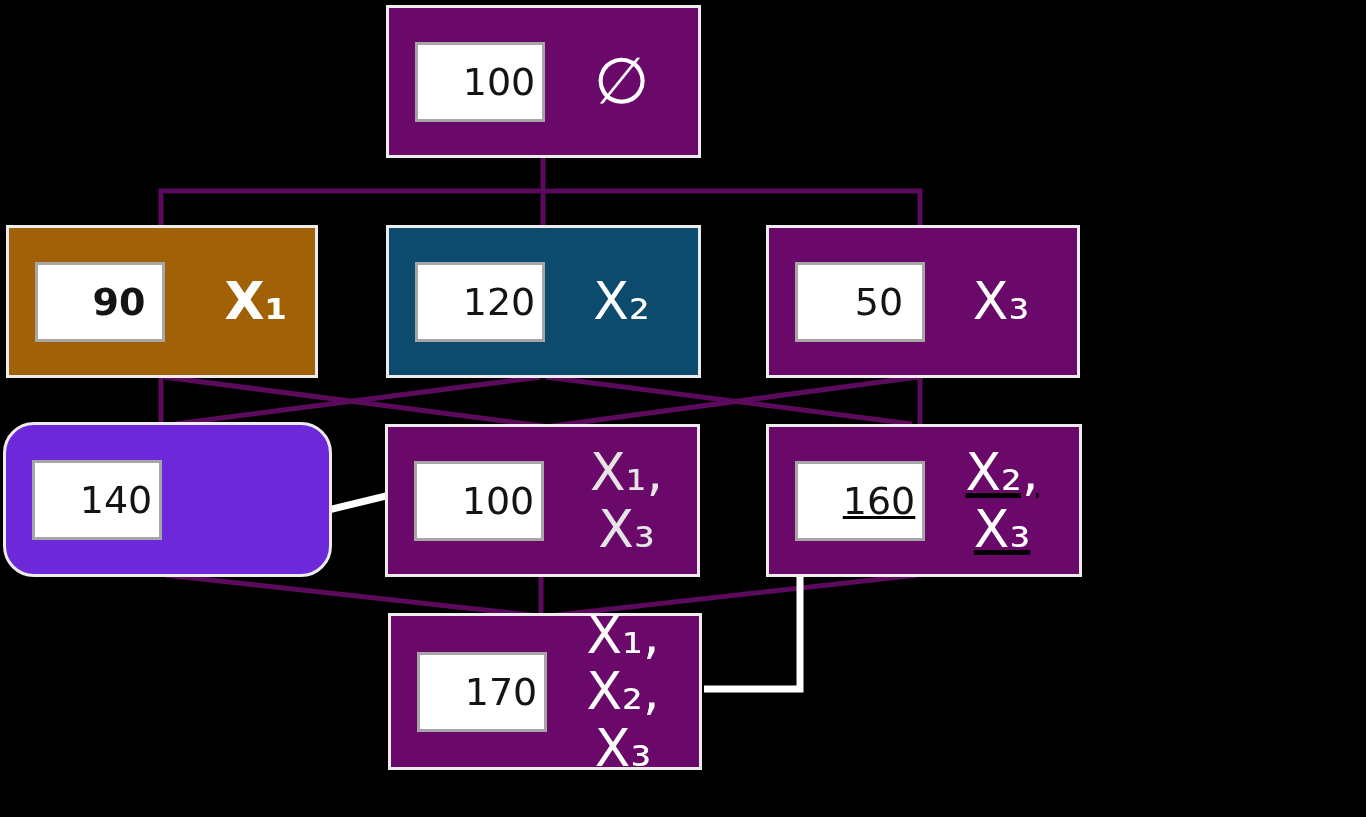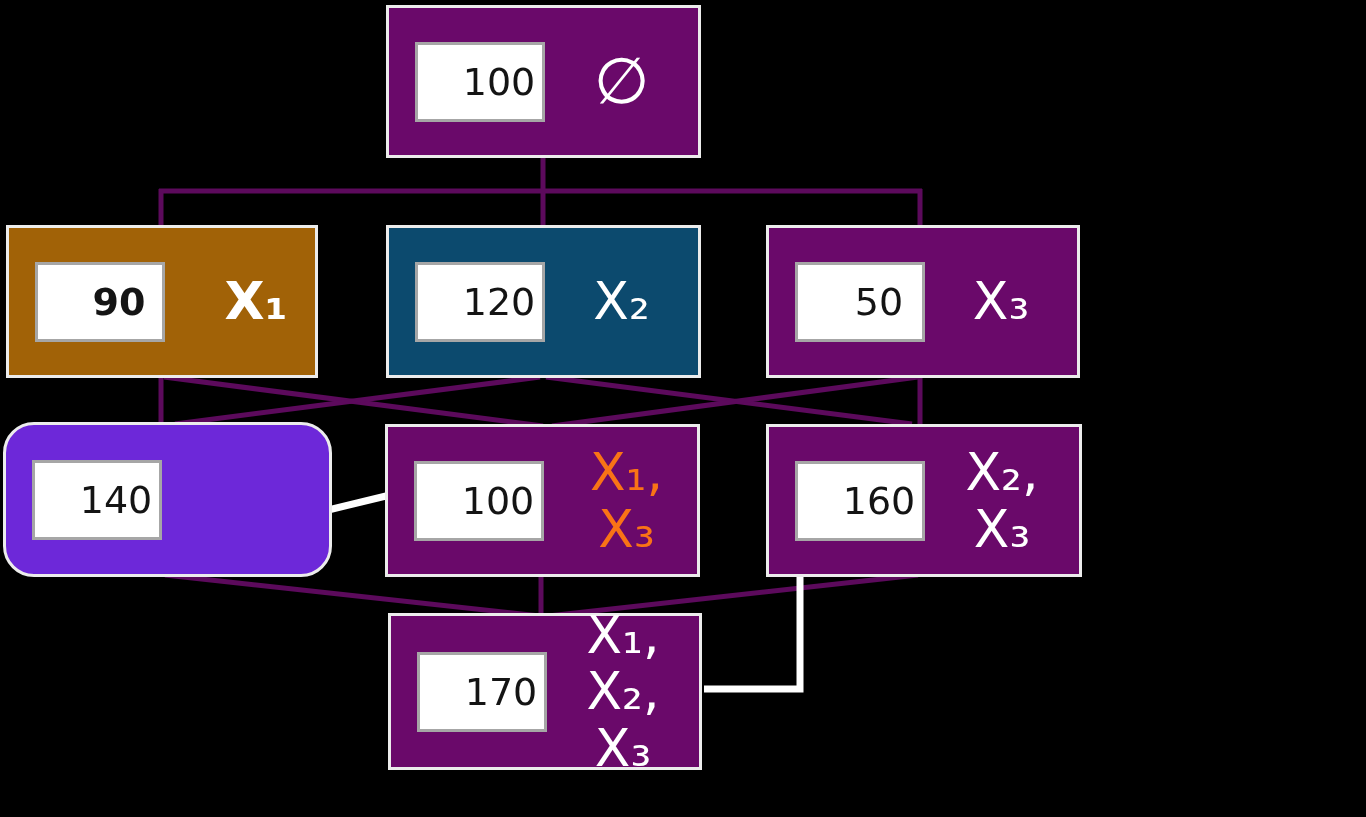--- a/index.html
+++ b/index.html
@@ -91,23 +91,23 @@
       </div>
       <div class="node" style="left: 766px; top: 225px; width: 314px; height: 153px; background: rgb(106, 9, 106); border-color: rgb(236, 236, 236);">
         <div class="value-box" style="background: rgb(255, 255, 255); border-color: rgb(166, 166, 166); color: rgb(20, 20, 20);">50</div>
         <div class="node-label" style="font-size: 52px; color: rgb(255, 255, 255);">X₃</div>
       </div>
       <div class="node" style="left: 3px; top: 422px; width: 329px; height: 155px; background: #6d28d9; border-color: rgb(236, 236, 236); border-radius: 31px;">
         <div class="value-box" style="background: rgb(255, 255, 255); border-color: rgb(166, 166, 166); color: rgb(20, 20, 20);">140</div>
       </div>
       <div class="node" style="left: 385px; top: 424px; width: 315px; height: 153px; background: rgb(106, 9, 106); border-color: rgb(236, 236, 236);">
         <div class="value-box" style="background: rgb(255, 255, 255); border-color: rgb(166, 166, 166); color: rgb(20, 20, 20);">100</div>
-        <div class="node-label" style="font-size: 52px; color: #f97316; margin-left: 12px;">X₁, X₃</div>
+        <div class="node-label" style="font-size: 52px; color: #e5e5e5; margin-left: 12px;">X₁, X₃</div>
       </div>
-      <div class="node" style="left: 766px; top: 424px; width: 316px; height: 153px; background: rgb(106, 9, 106); border-color: rgb(236, 236, 236);">
+      <div class="node" style="left: 766px; top: 424px; width: 316px; height: 153px; background: rgb(106, 9, 106); border-color: rgb(236, 236, 236); text-decoration: underline;">
         <div class="value-box" style="background: rgb(255, 255, 255); border-color: rgb(166, 166, 166); color: rgb(20, 20, 20);">160</div>
         <div class="node-label" style="font-size: 52px; color: rgb(255, 255, 255);">X₂, X₃</div>
       </div>
       <div class="node" style="left: 388px; top: 613px; width: 314px; height: 157px; background: rgb(106, 9, 106); border-color: rgb(236, 236, 236);">
         <div class="value-box" style="background: rgb(255, 255, 255); border-color: rgb(166, 166, 166); color: rgb(20, 20, 20);">170</div>
         <div class="node-label" style="font-size: 52px; color: rgb(255, 255, 255);">X₁, X₂,
 X₃</div>
       </div>
     </div>
 </div>

